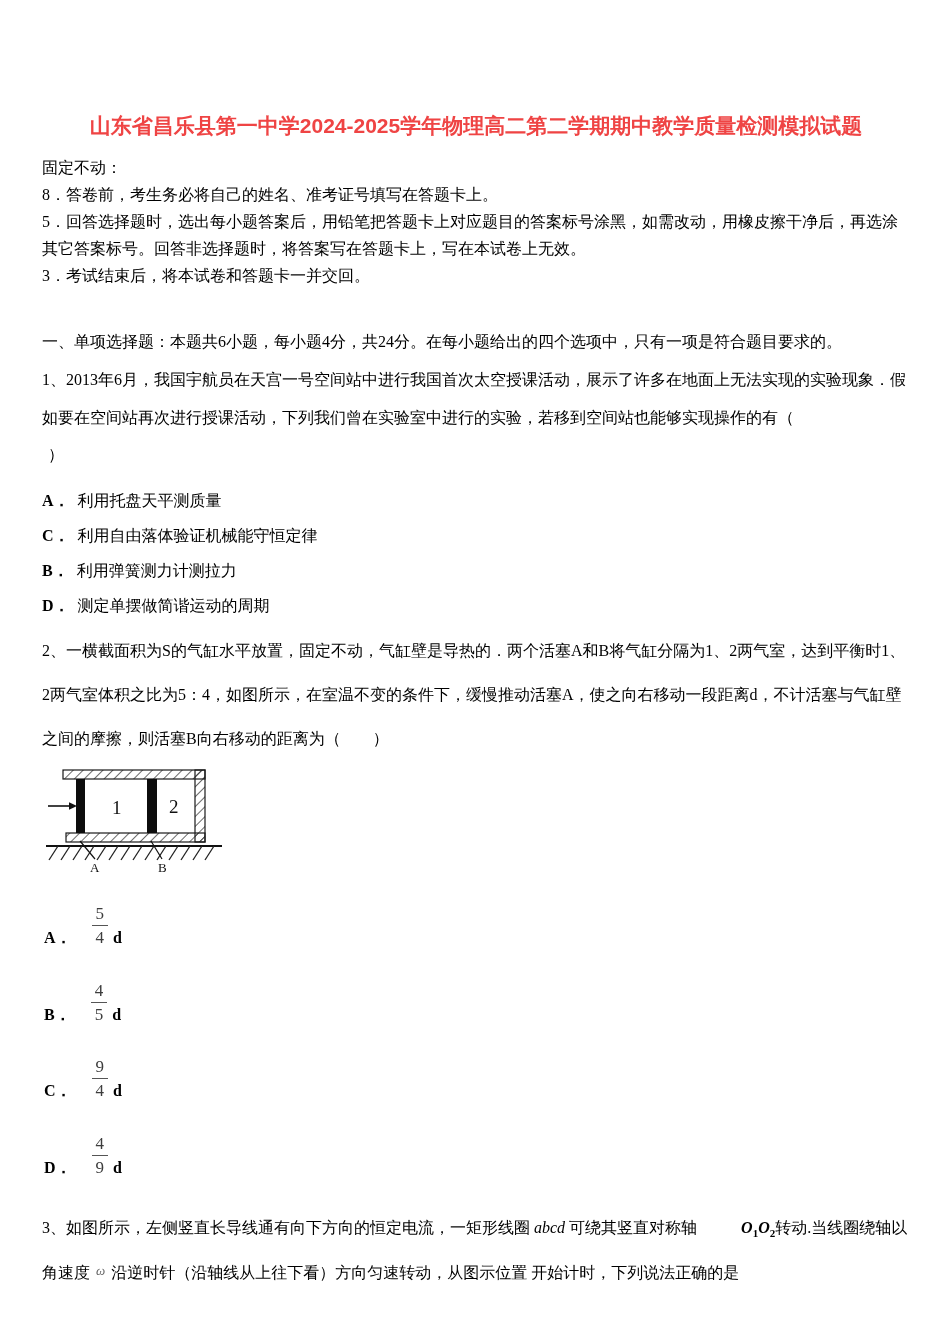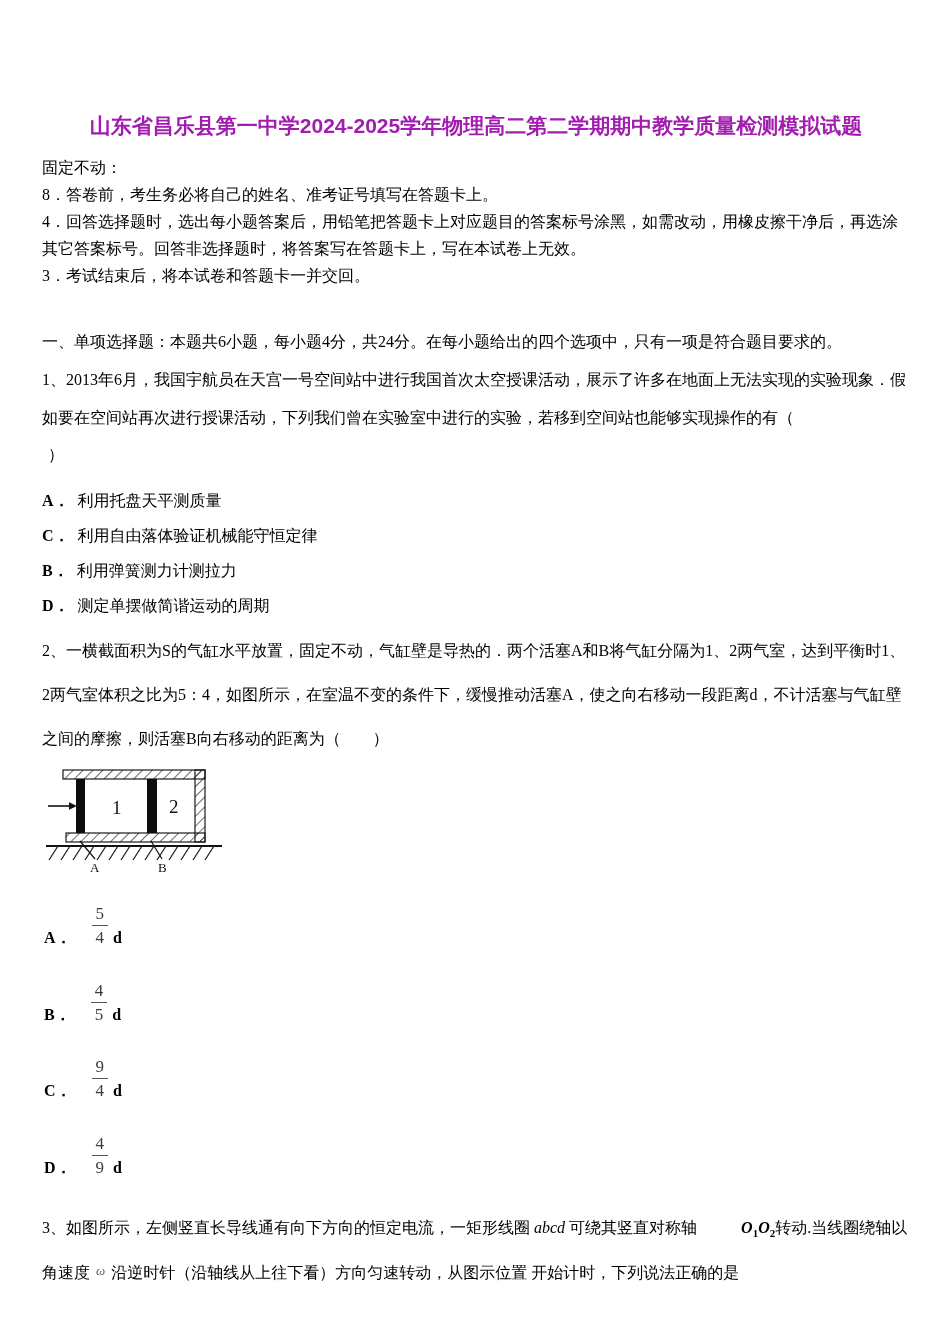--- a/index.html
+++ b/index.html
@@ -3,21 +3,21 @@
 <meta charset="utf-8">
 <style>
   html,body{margin:0;padding:0;background:#ffffff;}
   .page{
     width:950px;height:1344px;box-sizing:border-box;
     padding:112px 40px 20px 42px;background:#ffffff;color:#000;
     font-family:"Liberation Serif",serif;font-size:16px;overflow:hidden;
   }
   .title{
     font-family:"Liberation Sans",sans-serif;font-weight:700;font-size:21px;
-    text-align:center;margin:0 0 14px 0;line-height:28px;color:#a21caf;
+    text-align:center;margin:0 0 14px 0;line-height:28px;color:#ef4444;
   }
   .notice-heading{line-height:27px;}
   .notice-item{line-height:27px;}
   .section-heading{margin-top:40px;line-height:26px;}
   .stem{line-height:38px;}
   .q1-stem{margin-top:6px;}
   .close-paren{line-height:36px;padding-left:6px;}
   .q1-options{margin-top:16px;}
   .text-option{line-height:24px;margin-bottom:11px;}
   .opt-label{font-family:"Liberation Serif",serif;font-weight:700;margin-right:8px;}
@@ -43,21 +43,21 @@
 </head>
 <body>
 
 <div class="page">
 
   <h1 class="title">山东省昌乐县第一中学2024-2025学年物理高二第二学期期中教学质量检测模拟试题</h1>
 
   <div class="notice">
     <div class="notice-heading">固定不动：</div>
     <div class="notice-item">8．答卷前，考生务必将自己的姓名、准考证号填写在答题卡上。</div>
-    <div class="notice-item">4．回答选择题时，选出每小题答案后，用铅笔把答题卡上对应题目的答案标号涂黑，如需改动，用橡皮擦干净后，再选涂其它答案标号。回答非选择题时，将答案写在答题卡上，写在本试卷上无效。</div>
+    <div class="notice-item">5．回答选择题时，选出每小题答案后，用铅笔把答题卡上对应题目的答案标号涂黑，如需改动，用橡皮擦干净后，再选涂其它答案标号。回答非选择题时，将答案写在答题卡上，写在本试卷上无效。</div>
     <div class="notice-item">3．考试结束后，将本试卷和答题卡一并交回。</div>
   </div>
 
   <div class="section-heading">一、单项选择题：本题共6小题，每小题4分，共24分。在每小题给出的四个选项中，只有一项是符合题目要求的。</div>
 
   <div class="stem q1-stem">1、2013年6月，我国宇航员在天宫一号空间站中进行我国首次太空授课活动，展示了许多在地面上无法实现的实验现象．假如要在空间站再次进行授课活动，下列我们曾在实验室中进行的实验，若移到空间站也能够实现操作的有（</div>
   <div class="stem close-paren">）</div>
 
   <div class="q1-options">
     <div class="text-option">

